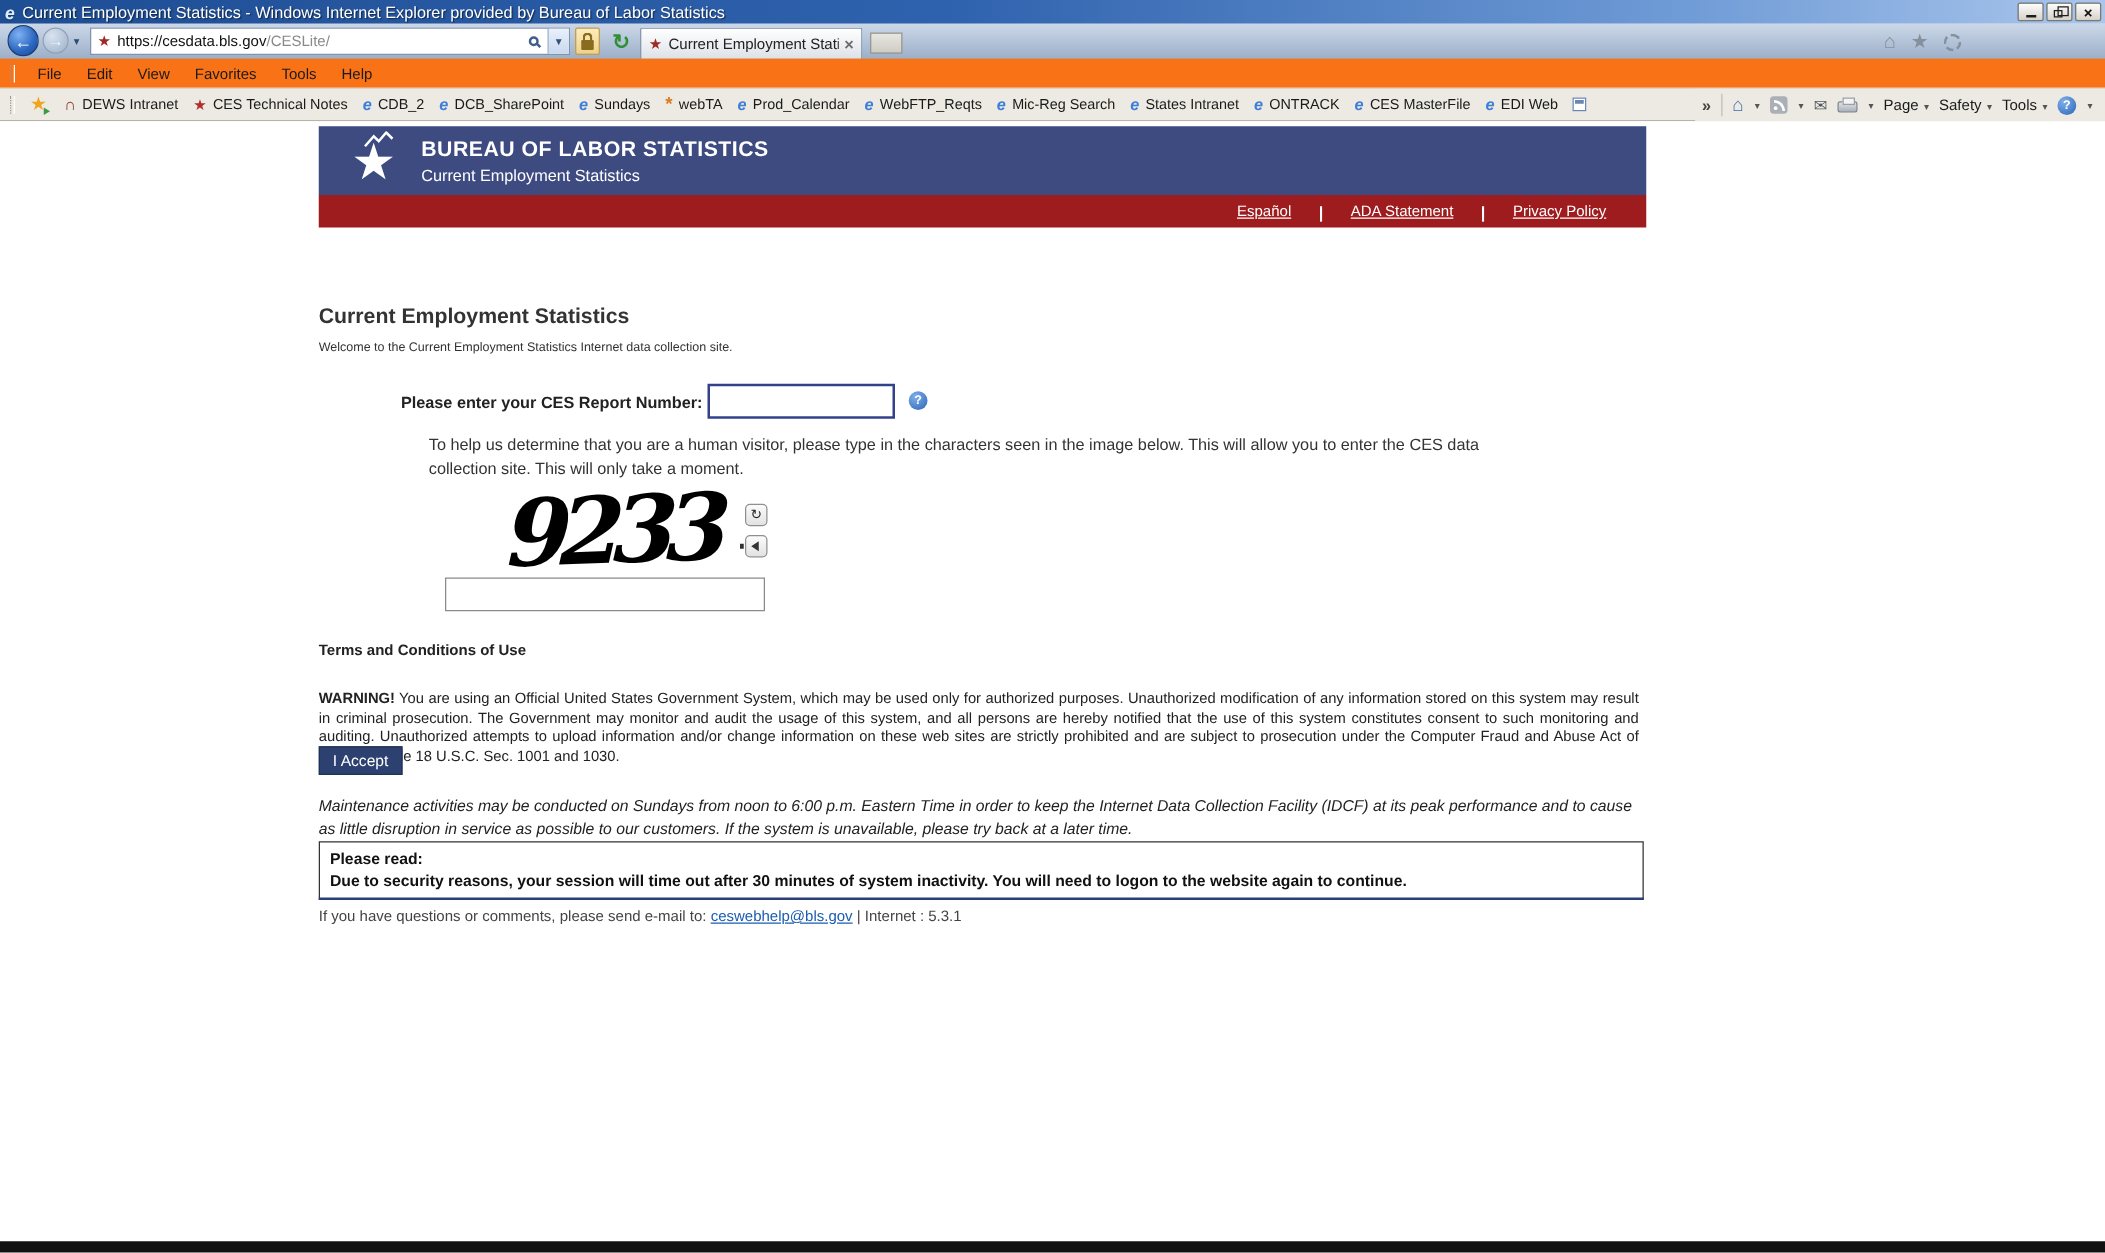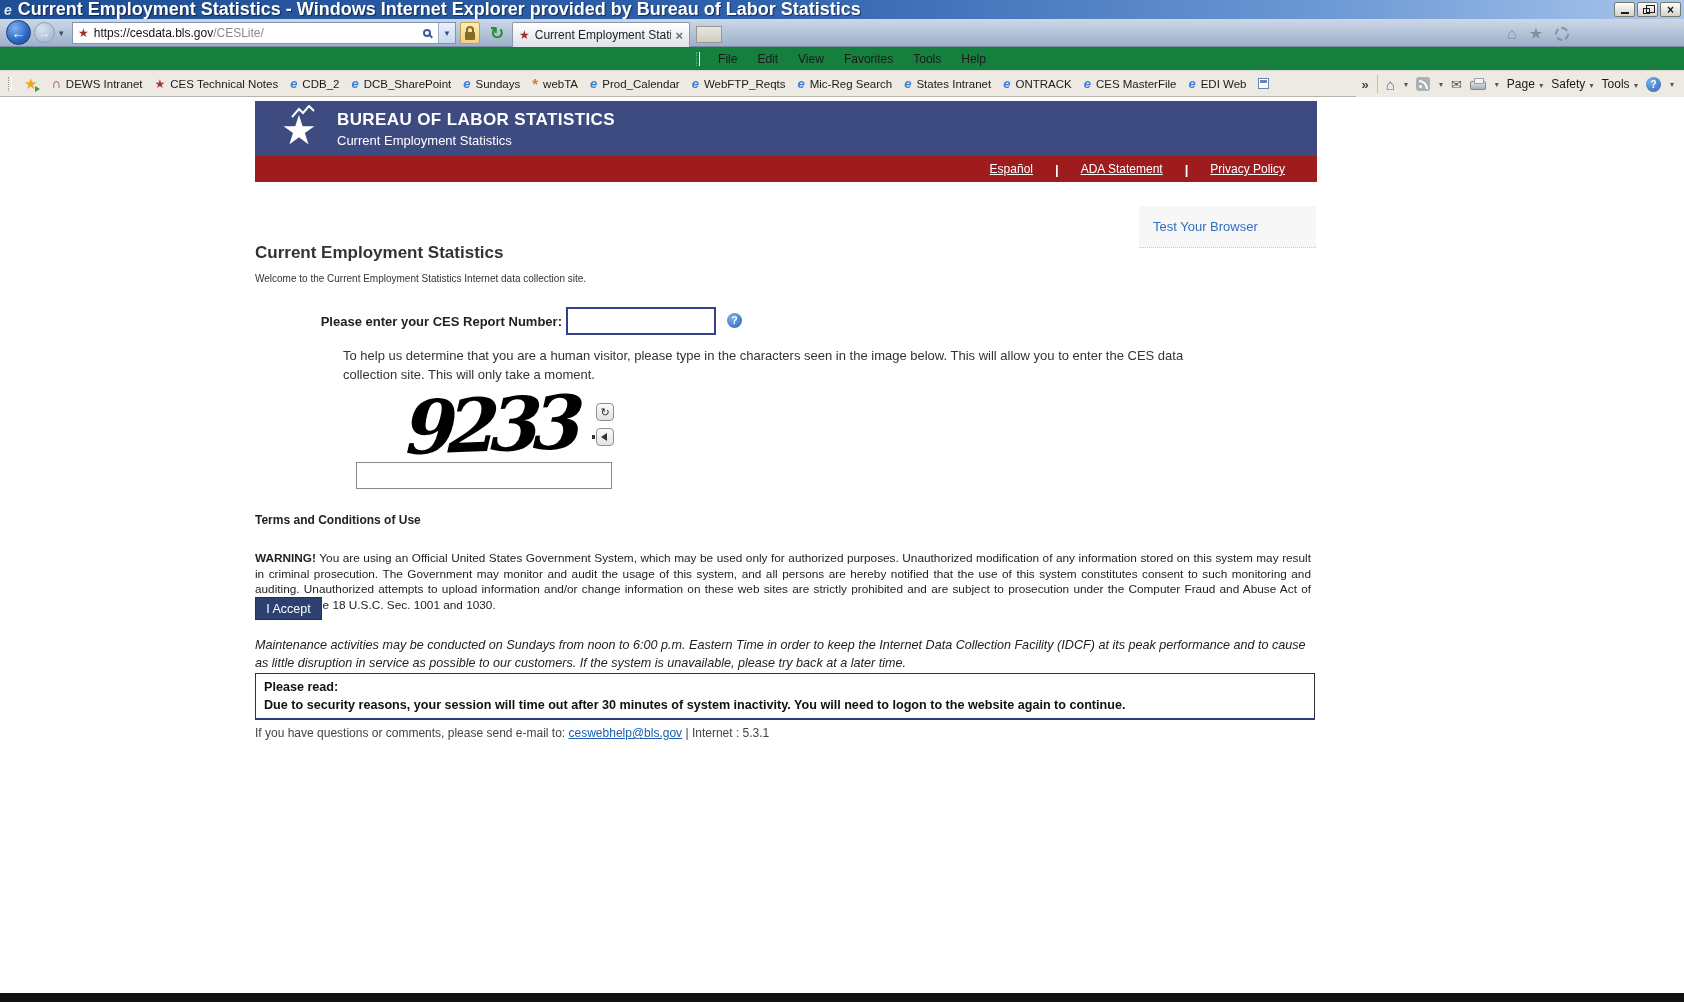--- a/index.html
+++ b/index.html
@@ -9,21 +9,21 @@
     background:#fff; font-family:"Liberation Sans", sans-serif;
   }
 
   
   .titlebar {
     position:absolute; left:0; top:0; right:0; height:19px;
     background:linear-gradient(90deg,#1e4e94 0%,#2f62ae 45%,#6f9bd6 80%,#aac6ec 100%);
     display:flex; align-items:center; padding-left:4px;
   }
   .ie-glyph { color:#dcebff; font-weight:bold; font-style:italic; font-size:14px; line-height:1; margin-right:6px; text-shadow:0 1px 1px #123a6b; }
-  .title-text { color:#fff; font-size:18px; font-weight:bold; text-shadow:1px 1px 1px rgba(0,0,0,.55); white-space:nowrap; }
+  .title-text { color:#fff; font-size:13px; font-weight:normal; text-shadow:1px 1px 1px rgba(0,0,0,.55); white-space:nowrap; }
   .win-controls { position:absolute; right:3px; top:2px; display:flex; gap:2px; }
   .win-btn { width:21px; height:15px; background:linear-gradient(#fdfdfb,#d6d2c9); border:1px solid #797970; border-radius:2px; display:flex; align-items:center; justify-content:center; }
   .min-glyph { width:8px; height:2px; background:#1d1d1d; margin-top:7px; }
   .restore-glyph { position:relative; width:7px; height:6px; border:1px solid #1d1d1d; margin-top:2px; margin-right:2px; }
   .restore-glyph::before { content:""; position:absolute; left:2px; top:-4px; width:7px; height:6px; border:1px solid #1d1d1d; }
   .close-glyph { font-size:12px; font-weight:bold; color:#111; line-height:1; }
 
   
   .navbar { position:absolute; left:0; top:19px; right:0; height:28px;
     background:linear-gradient(#ccd8e8,#9db1ca); border-bottom:1px solid #7b8ba3; }
@@ -56,22 +56,22 @@
     display:flex; align-items:center; padding:0 6px; }
   .tab-label { font-size:12px; color:#222; white-space:nowrap; overflow:hidden; flex:1; }
   .tab-close { color:#6b6b6b; font-size:13px; font-weight:bold; margin-left:4px; line-height:1; }
   .tab-stub { position:absolute; left:696px; top:7px; width:26px; height:17px;
     background:linear-gradient(#e8e6e0,#cfccc4); border:1px solid #9a978e; }
   .nav-right { position:absolute; right:115px; top:5px; display:flex; gap:12px; align-items:center; height:20px; }
   .nav-right .glyph { color:#85909c; font-size:16px; line-height:1; }
   .gear-dashed { width:14px; height:14px; border:2px dashed #85909c; border-radius:50%; }
 
   
-  .menubar { position:absolute; left:0; top:47px; right:0; height:24px; background:#15803d;
-    border-bottom:1px solid #dbd8cf; display:flex; align-items:center; padding-left:8px;justify-content:center; }
+  .menubar { position:absolute; left:0; top:47px; right:0; height:24px; background:#f97316;
+    border-bottom:1px solid #dbd8cf; display:flex; align-items:center; padding-left:8px; }
   .grip { width:4px; height:14px; border-left:1px dotted #9a978e; border-right:1px solid #fff; margin-right:8px; }
   .menu-item { font-size:12px; color:#1a1a1a; padding:0 10px; }
 
   
   .favbar { position:absolute; left:0; top:71px; right:0; height:26px; background:#eceae3;
     border-bottom:1px solid #b7b4a9; display:flex; align-items:center; padding-left:8px; }
   .addfav { position:relative; color:#f0a51f; font-size:15px; margin:0 8px 0 4px; line-height:1; }
   .addfav::after { content:""; position:absolute; right:-3px; bottom:-1px; width:0; height:0;
     border-top:3px solid transparent; border-bottom:3px solid transparent; border-left:5px solid #3f9b3f; }
   .fav-items { display:flex; align-items:center; width:1225px; overflow:hidden; }
@@ -323,23 +323,20 @@
     </div>
 
     <div class="redbar">
       <span class="redlink">Español</span>
       <span class="redsep">|</span>
       <span class="redlink">ADA Statement</span>
       <span class="redsep">|</span>
       <span class="redlink">Privacy Policy</span>
     </div>
 
-    <div class="testbox">
-      <span class="testlink">Test Your Browser</span>
-    </div>
 
     <div class="h1">Current Employment Statistics</div>
     <div class="welcome">Welcome to the Current Employment Statistics Internet data collection site.</div>
 
     <div class="form-row">
       <span class="report-label">Please enter your CES Report Number:</span>
       <input class="report-input" type="text" style="">
       <span class="helpc help-abs">?</span>
     </div>
 

